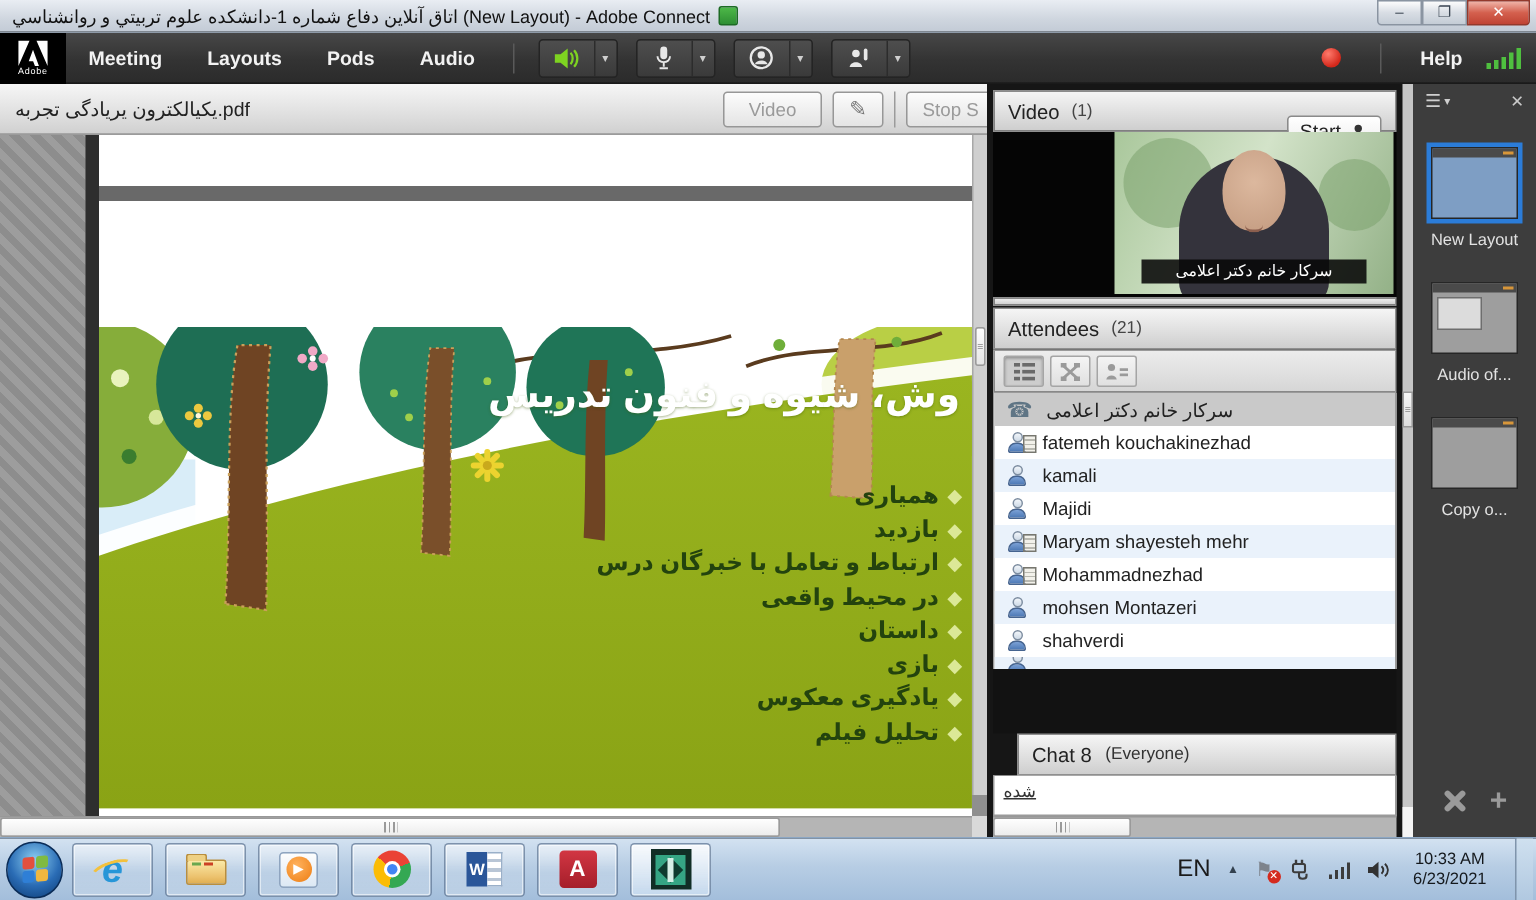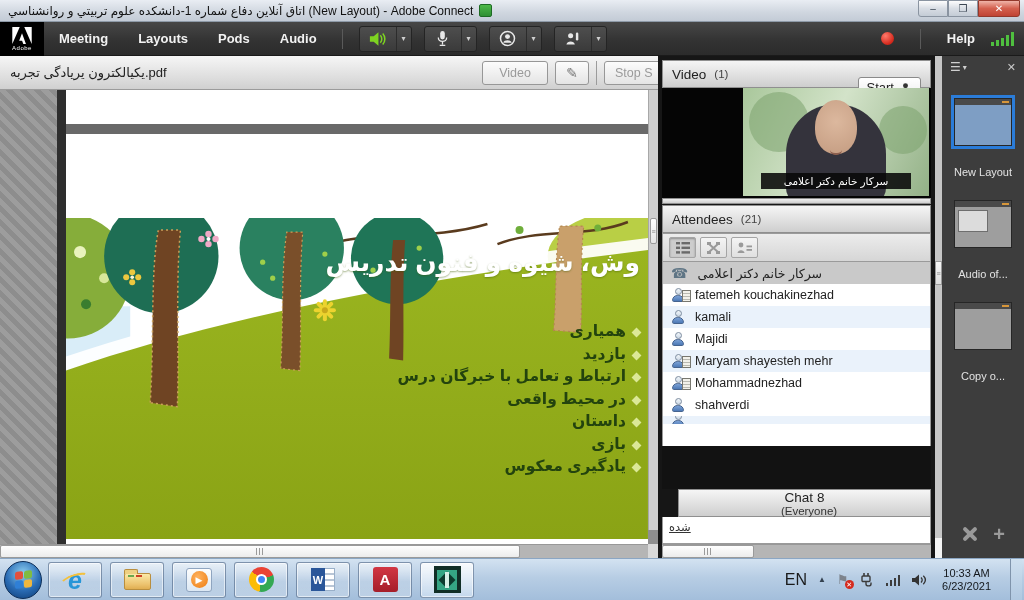--- a/index.html
+++ b/index.html
@@ -130,21 +130,21 @@
   .phoneglyph{font-size:14px;color:#5f7585;line-height:1;}
   .av{position:relative;width:15px;height:14px;flex:0 0 auto;}
   .av .head{position:absolute;top:0;left:4px;width:7px;height:7px;border-radius:50%;
     background:linear-gradient(#f2f6fa,#cdd9e6);border:1px solid #7d8da0;}
   .av .bod{position:absolute;bottom:0;left:1px;width:12px;height:7px;border-radius:6px 6px 2px 2px;
     background:linear-gradient(#7ba1d6,#4d79b5);border:1px solid #46648f;}
   .av.mob::after{content:"";position:absolute;right:-5px;bottom:0;width:7px;height:10px;
     background:repeating-linear-gradient(#f2f1ea 0 2px,#b9b9b1 2px 3px);border:1px solid #77776f;}
   .att-gap{position:absolute;left:4px;right:4px;top:390px;height:43px;background:#121212;}
 
-  .chat-hdr{position:absolute;left:20px;right:4px;top:433px;height:28px;flex-direction:column;}
+  .chat-hdr{position:absolute;left:20px;right:4px;top:433px;height:28px;}
   .chat-scope{font-size:11.5px;color:#333;margin-left:9px;}
   .chat-body{position:absolute;left:4px;right:4px;top:461px;height:27px;background:#fff;
     border:1px solid #9a9a9a;border-top:none;font-size:11.5px;color:#333;
     padding:3px 6px;direction:rtl;text-align:left;text-decoration:underline;}
   .rightcol .hscroll{left:4px;right:4px;}
   .rightcol .hthumb{width:92px;}
 
   
   .midstrip{position:absolute;left:935px;top:0;width:7px;height:502px;background:#c6c6c6;}
   .midstrip .grip{position:absolute;left:0;right:0;top:205px;height:24px;
@@ -158,21 +158,21 @@
   .lay-top{width:100%;display:flex;align-items:center;justify-content:space-between;
     padding:4px 8px 2px 8px;color:#cfcfcf;}
   .lay-menu{font-size:12px;display:flex;align-items:center;gap:2px;}
   .lay-menu .car{font-size:8px;}
   .lay-close{font-size:11px;font-weight:bold;color:#c9c9c9;}
   .thumb{width:58px;height:48px;border:1px solid #262626;background:#9e9e9e;position:relative;margin-top:22px;}
   .thumb .tbar{position:absolute;left:0;top:0;right:0;height:6px;background:#4a4a4a;}
   .thumb .tdash{position:absolute;right:2px;top:2px;width:7px;height:2px;background:#d7963a;}
   .thumb.selected{outline:3px solid #2b7cd8;background:#7e9ec4;}
   .thumb .innerwin{position:absolute;left:3px;top:9px;width:30px;height:22px;background:#dcdcdc;border:1px solid #6e6e6e;}
-  .lay-label{color:#e2e2e2;font-size:11px;margin-top:20px;white-space:nowrap;}
+  .lay-label{color:#e2e2e2;font-size:11px;margin-top:8px;white-space:nowrap;}
   .lay-bottom{margin-top:auto;margin-bottom:14px;display:flex;align-items:center;gap:16px;}
   .wrench{position:relative;width:16px;height:16px;}
   .wrench::before,.wrench::after{content:"";position:absolute;left:7px;top:-1px;width:4px;height:18px;
     background:#9a9a9a;border-radius:2px;}
   .wrench::before{transform:rotate(45deg);}
   .wrench::after{transform:rotate(-45deg);}
   .plusicon{color:#9a9a9a;font-size:20px;font-weight:bold;line-height:1;}
 
   
   .taskbar{position:absolute;left:0;top:558px;width:1024px;height:42px;
@@ -410,20 +410,21 @@
           </svg>
           <div class="slide-title">وش، شیوه و فنون تدریس</div>
           <div class="slide-bullets">
             <div class="sb-line"><span class="mark"></span><span>همیاری</span></div>
             <div class="sb-line"><span class="mark"></span><span>بازدید</span></div>
             <div class="sb-line"><span class="mark"></span><span>ارتباط و تعامل با خبرگان درس</span></div>
             <div class="sb-line"><span class="mark"></span><span>در محیط واقعی</span></div>
             <div class="sb-line"><span class="mark"></span><span>داستان</span></div>
             <div class="sb-line"><span class="mark"></span><span>بازی</span></div>
             <div class="sb-line"><span class="mark"></span><span>یادگیری معکوس</span></div>
+            <div class="sb-line"><span class="mark"></span><span>تحلیل فیلم</span></div>
           </div>
         </div>
       </div>
       <div class="vscroll" style="top:0;">
         <div class="vthumb">≡</div>
       </div>
     </div>
     <div class="hscroll">
       <div class="hthumb">
           <span class="grip"></span>
@@ -526,20 +527,27 @@
             <span class="bod"></span>
           </span>
         <span>Maryam shayesteh mehr</span>
       </div>
       <div class="arow">
         <span class="av mob">
             <span class="head"></span>
             <span class="bod"></span>
           </span>
         <span>Mohammadnezhad</span>
+      </div>
+      <div class="arow alt">
+        <span class="av">
+            <span class="head"></span>
+            <span class="bod"></span>
+          </span>
+        <span>mohsen Montazeri</span>
       </div>
       <div class="arow">
         <span class="av">
             <span class="head"></span>
             <span class="bod"></span>
           </span>
         <span>shahverdi</span>
       </div>
       <div class="arow alt" style="height:8px;overflow:hidden;">
         <span class="av">

